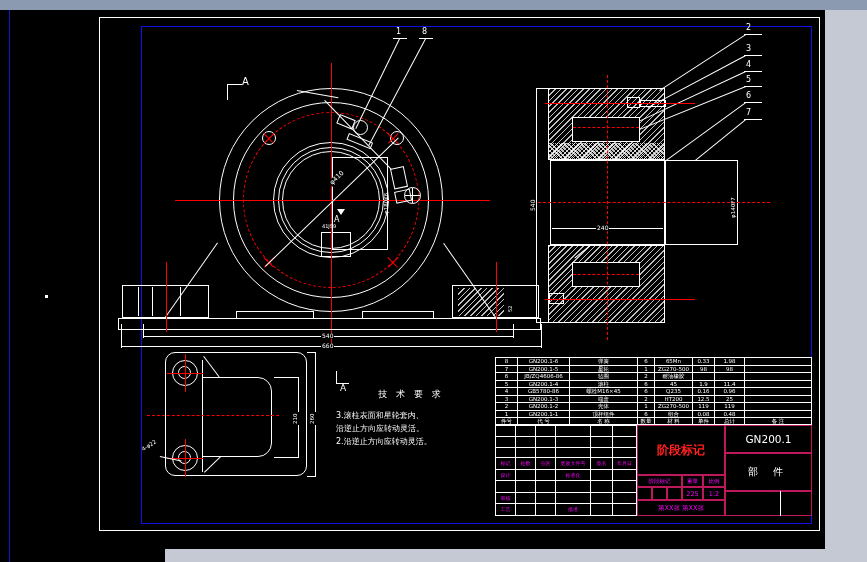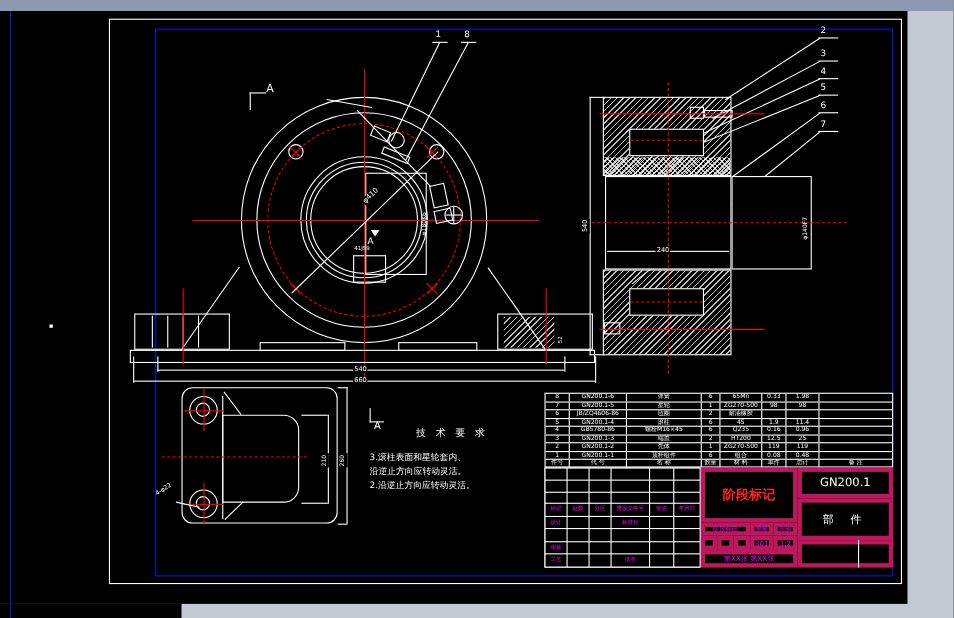--- a/index.html
+++ b/index.html
@@ -18,21 +18,21 @@
   .rdv{position:absolute;width:0;border-left:1px dashed #f00;}
   .rot{transform-origin:0 0;}
   .box{position:absolute;border:1px solid #fff;box-sizing:border-box;background:transparent;}
   .circ{position:absolute;border:1px solid #fff;border-radius:50%;box-sizing:border-box;}
   .dcirc{position:absolute;border:1px dashed #f00;border-radius:50%;box-sizing:border-box;}
   .txt{position:absolute;color:#fff;white-space:nowrap;line-height:1;}
   .dimtxt{background:#000;padding:0 1px;}
   .hatA{background:repeating-linear-gradient(135deg,rgba(255,255,255,.75) 0 1px,transparent 1px 4px);}
   .hatB{background:repeating-linear-gradient(45deg,rgba(255,255,255,.75) 0 1px,transparent 1px 3px),repeating-linear-gradient(135deg,rgba(255,255,255,.75) 0 1px,transparent 1px 3px);}
   
-  .tbcell{position:absolute;border:4px solid #be185d;box-sizing:border-box;color:#fff;display:flex;align-items:center;justify-content:center;white-space:nowrap;}
+  .tbcell{position:absolute;border:1px solid #be185d;box-sizing:border-box;color:#fff;display:flex;align-items:center;justify-content:center;white-space:nowrap;}
   .bom{position:absolute;border:1px solid #fff;box-sizing:border-box;display:flex;flex-direction:column;}
   .bom-row{display:flex;flex:1;border-bottom:1px solid #fff;box-sizing:border-box;}
   .bom-row:last-child{border-bottom:none;}
   .bom-cell{border-right:1px solid #fff;box-sizing:border-box;color:#fff;font-size:5.5px;line-height:6.5px;text-align:center;overflow:hidden;}
   .bom-cell:last-child{border-right:none;}
   .revgrid{position:absolute;display:grid;background:#fff;border:1px solid #fff;box-sizing:border-box;
     grid-template-columns:19px 19px 19px 34px 21px 23px;
     grid-template-rows:10px 10px 9px 11px 10px 11px 10px 11px;gap:1px;}
   .rev-cell{background:#000;color:#f0f;font-size:5px;line-height:1;display:flex;align-items:center;justify-content:center;overflow:hidden;white-space:nowrap;}
   .mag{color:#f0f;}
@@ -351,20 +351,20 @@
 
 <div class="tbcell" style="left:637px;top:425px;width:88px;height:50px;">
   <span class="txt" style="position:static;color:#ff2020;font-size:12px;font-weight:bold;">阶段标记</span>
 </div>
 <div class="tbcell mag" style="left:637px;top:475px;width:45px;height:12px;font-size:5.5px;">阶段标记</div>
 <div class="tbcell mag" style="left:682px;top:475px;width:21px;height:12px;font-size:5.5px;">重量</div>
 <div class="tbcell mag" style="left:703px;top:475px;width:22px;height:12px;font-size:5.5px;">比例</div>
 <div class="tbcell" style="left:637px;top:487px;width:15px;height:13px;"></div>
 <div class="tbcell" style="left:652px;top:487px;width:15px;height:13px;"></div>
 <div class="tbcell" style="left:667px;top:487px;width:15px;height:13px;"></div>
-<div class="tbcell mag" style="left:682px;top:487px;width:21px;height:13px;font-size:6.5px;">301</div>
+<div class="tbcell mag" style="left:682px;top:487px;width:21px;height:13px;font-size:6.5px;">225</div>
 <div class="tbcell mag" style="left:703px;top:487px;width:22px;height:13px;font-size:6.5px;">1:2</div>
 <div class="tbcell mag" style="left:637px;top:500px;width:88px;height:16px;font-size:6.5px;">第XX张 第XX张</div>
 
 <div class="tbcell" style="left:725px;top:425px;width:87px;height:28px;font-size:10.5px;">GN200.1</div>
 <div class="tbcell" style="left:725px;top:453px;width:87px;height:38px;font-size:10px;letter-spacing:6px;">部  件</div>
 <div class="tbcell" style="left:725px;top:491px;width:87px;height:25px;"></div>
 <div class="vl" style="left:780px;top:491px;height:25px;"></div>
 
 </body></html>

